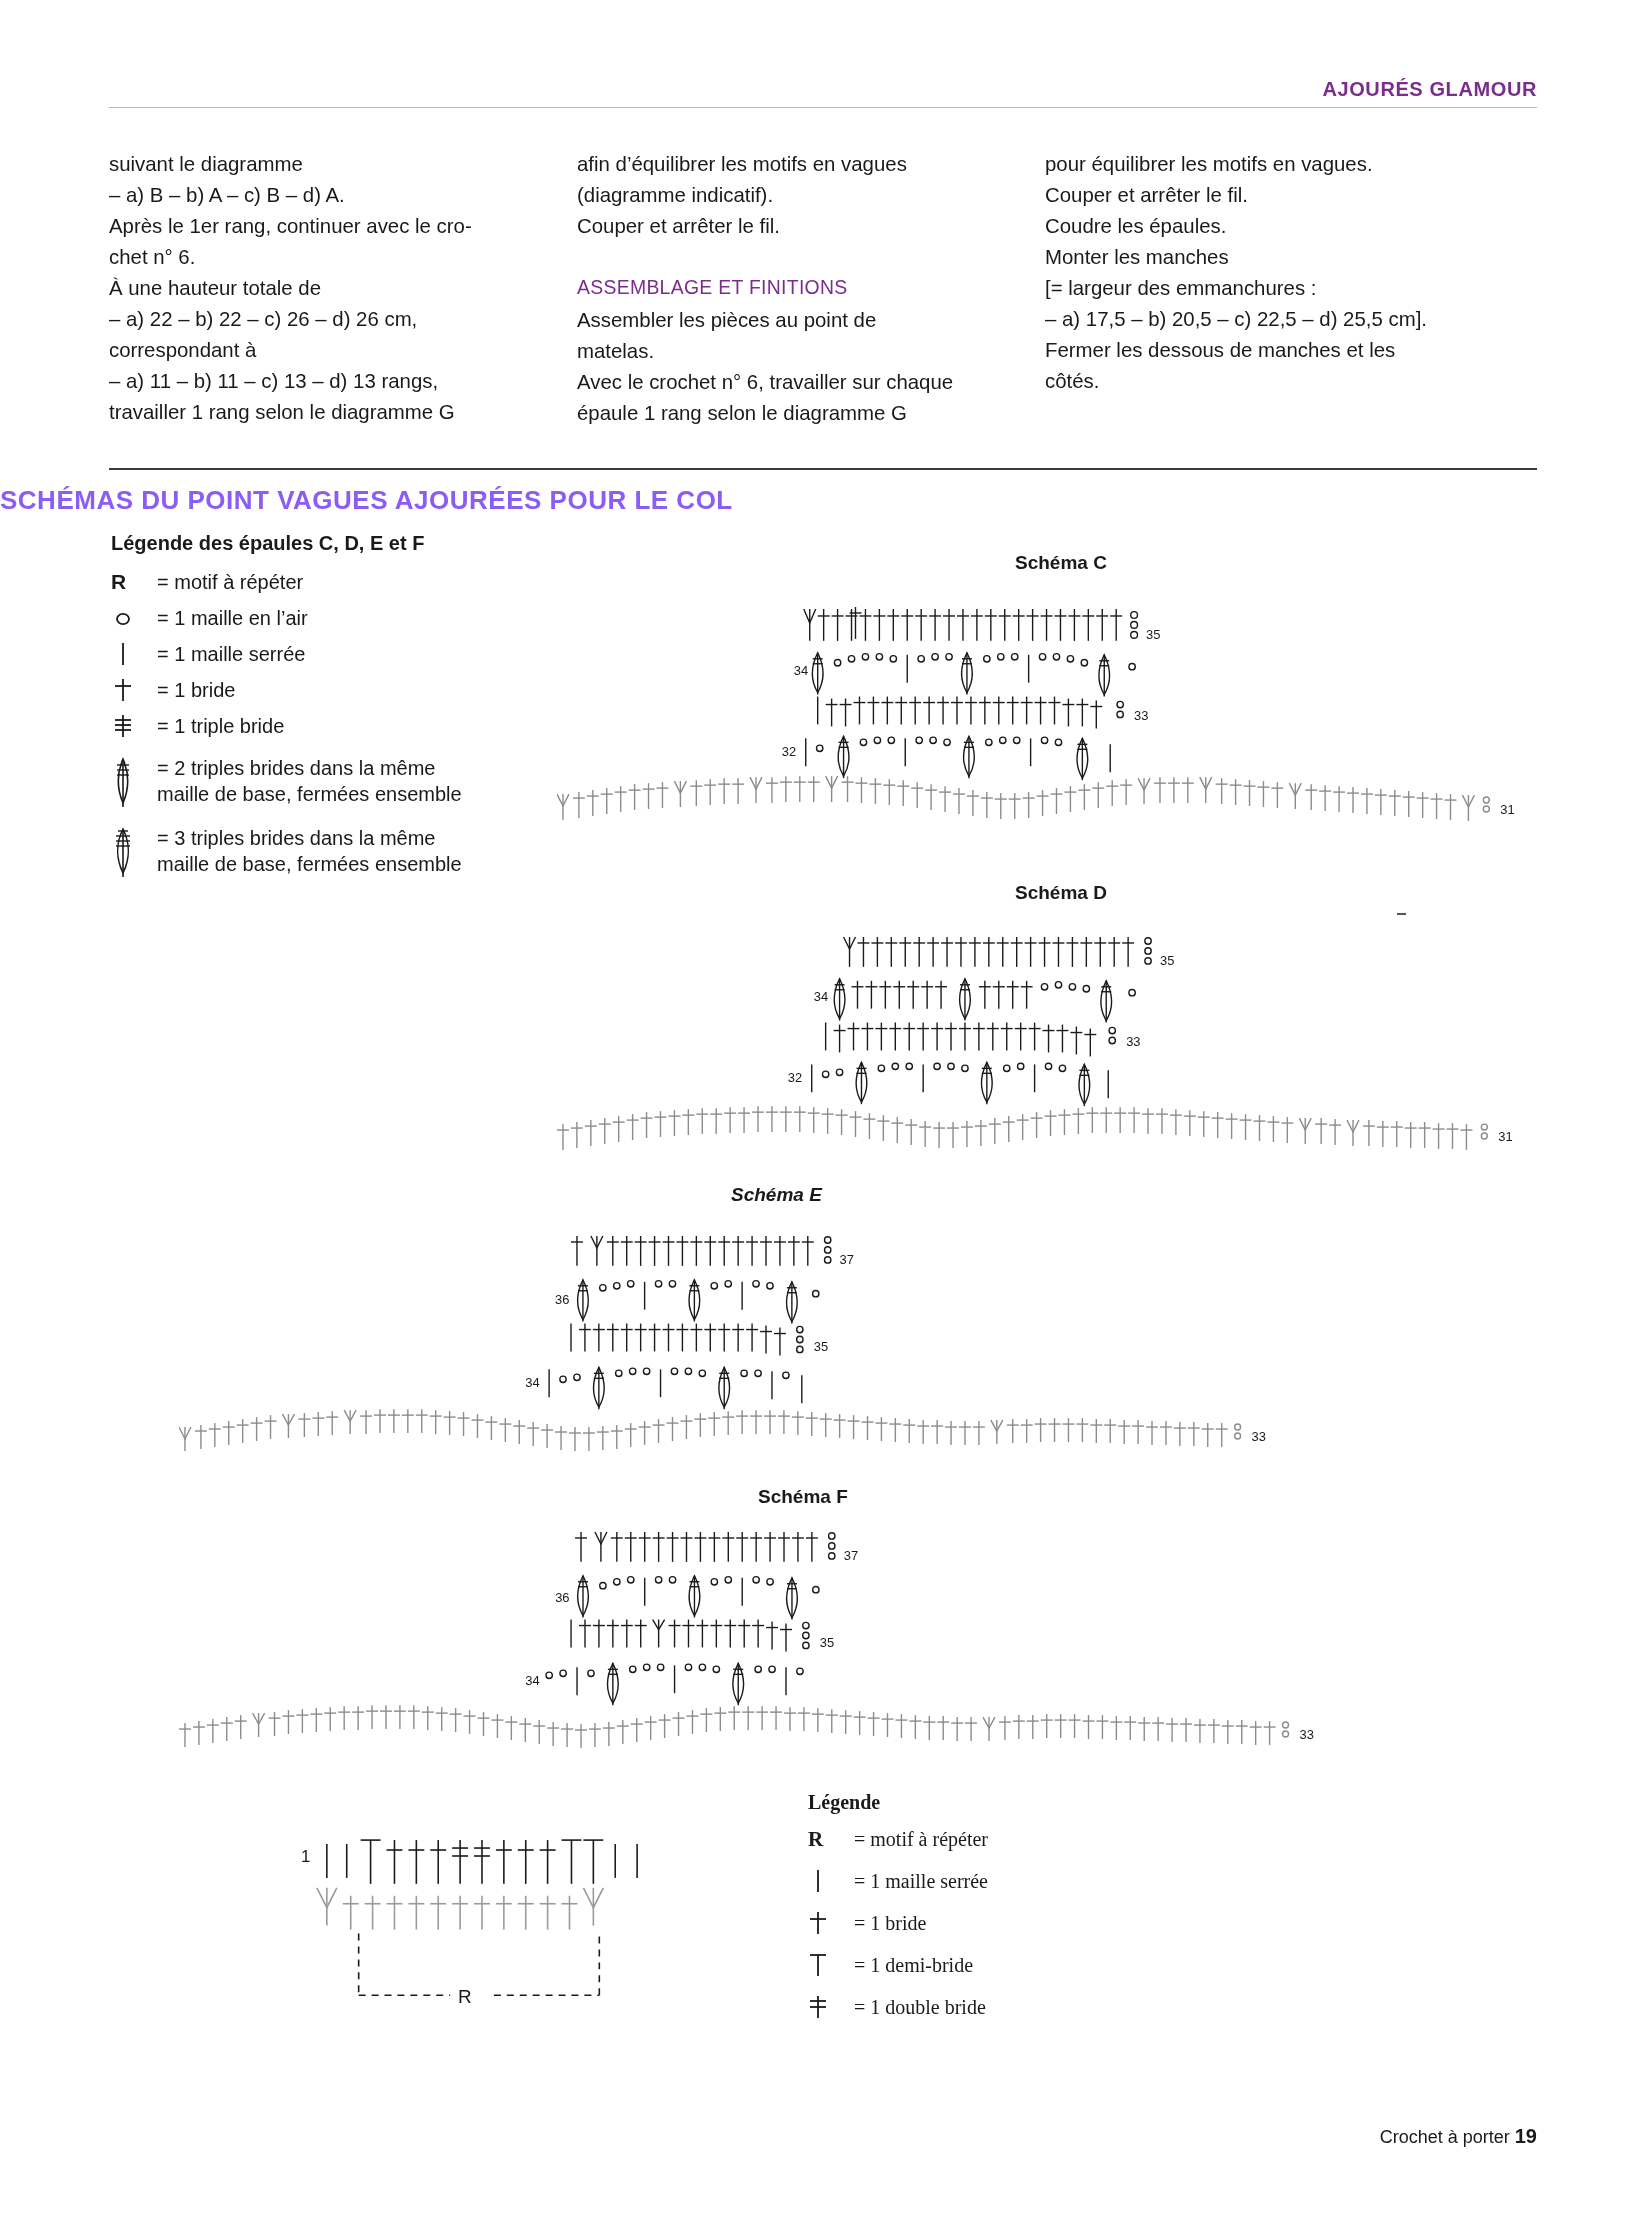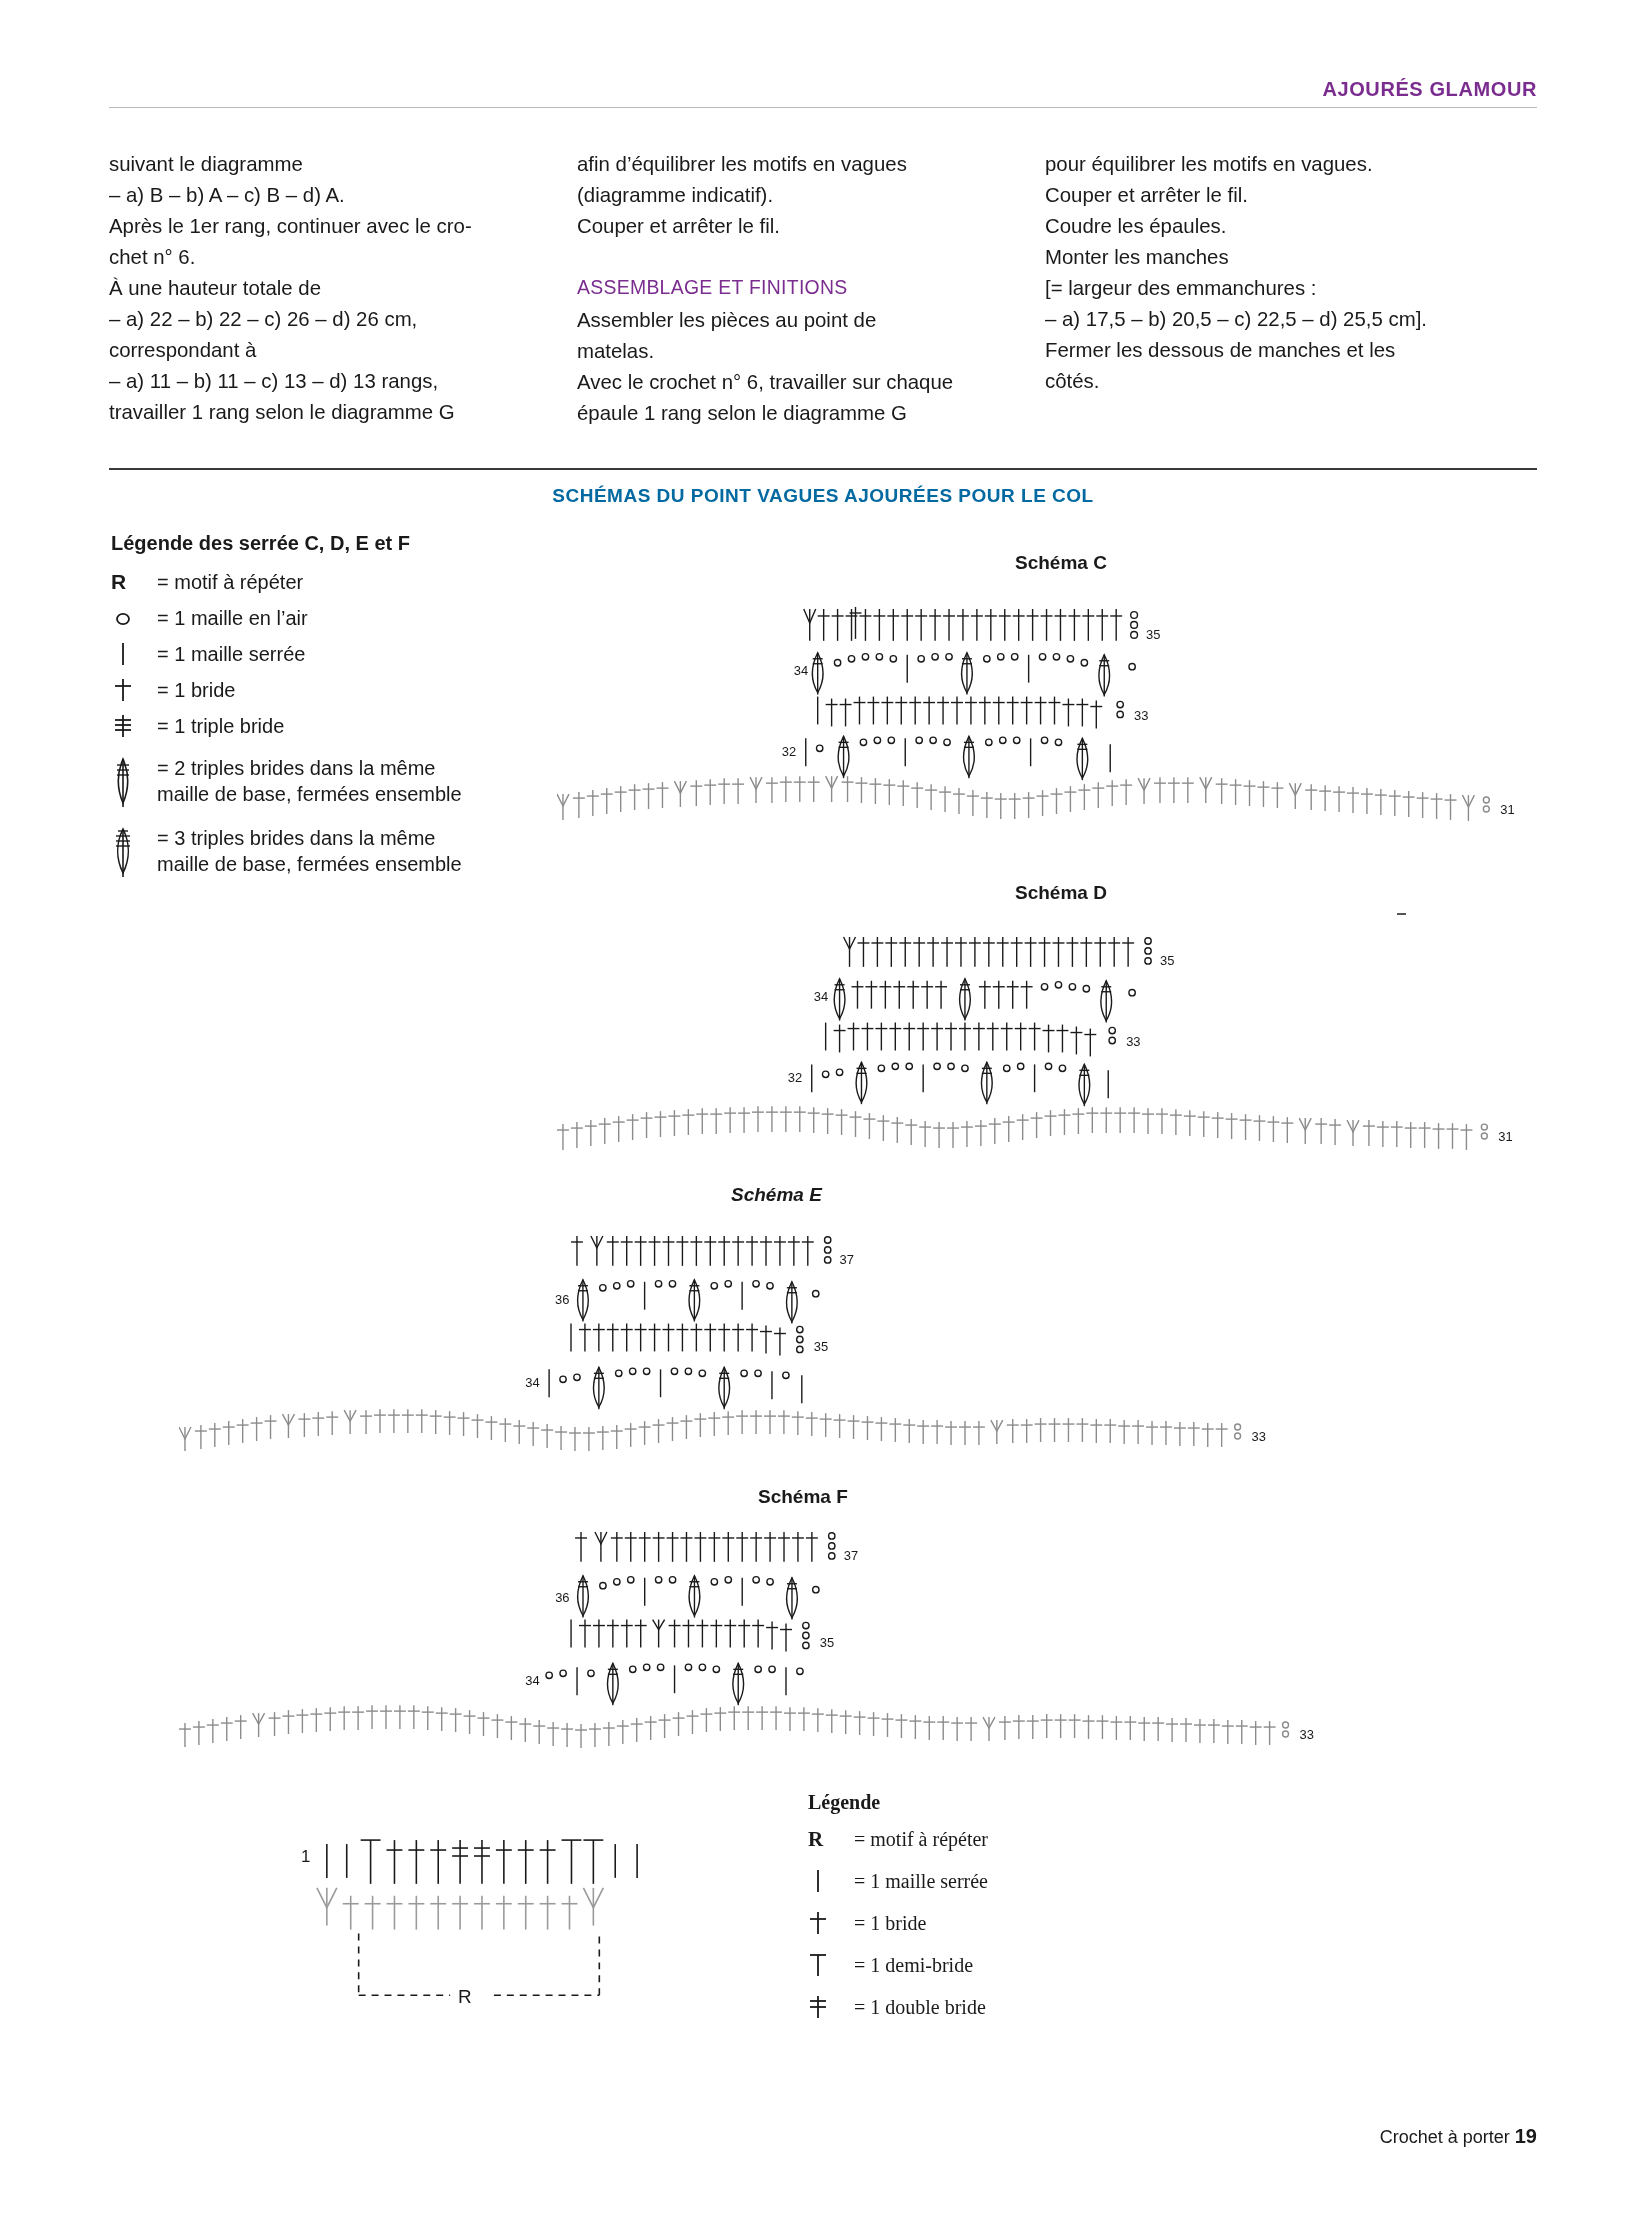--- a/index.html
+++ b/index.html
@@ -82,25 +82,25 @@
     right: 109px;
     top: 468px;
     height: 2px;
     background: #3a3a3a;
   }
   .band-title {
     position: absolute;
     left: 0;
     right: 0;
     top: 485px;
-    text-align: center;
-    font-size: 19px;
+    text-align: left;
+    font-size: 26px;
     font-weight: bold;
     letter-spacing: 0.5px;
-    color: #0369a1;
+    color: #8b5cf6;
   }
 
   
   .legend-main {
     position: absolute;
     left: 111px;
     top: 532px;
     width: 517px;
   }
   .legend-title {
@@ -223,21 +223,21 @@
       <p>– a) 17,5 – b) 20,5 – c) 22,5 – d) 25,5 cm].</p>
       <p>Fermer les dessous de manches et les</p>
       <p>côtés.</p>
     </div>
   </div>
 
   <div class="band-rule"></div>
   <div class="band-title">SCHÉMAS DU POINT VAGUES AJOURÉES POUR LE COL</div>
 
   <div class="legend-main">
-    <div class="legend-title">Légende des serrée C, D, E et F</div>
+    <div class="legend-title">Légende des épaules C, D, E et F</div>
 
     <div class="legend-row">
       <div class="legend-sym">
         <span style="font-weight:bold;font-size:21px;">R</span>
       </div>
       <div class="legend-txt">= motif à répéter</div>
     </div>
 
     <div class="legend-row">
       <div class="legend-sym">

